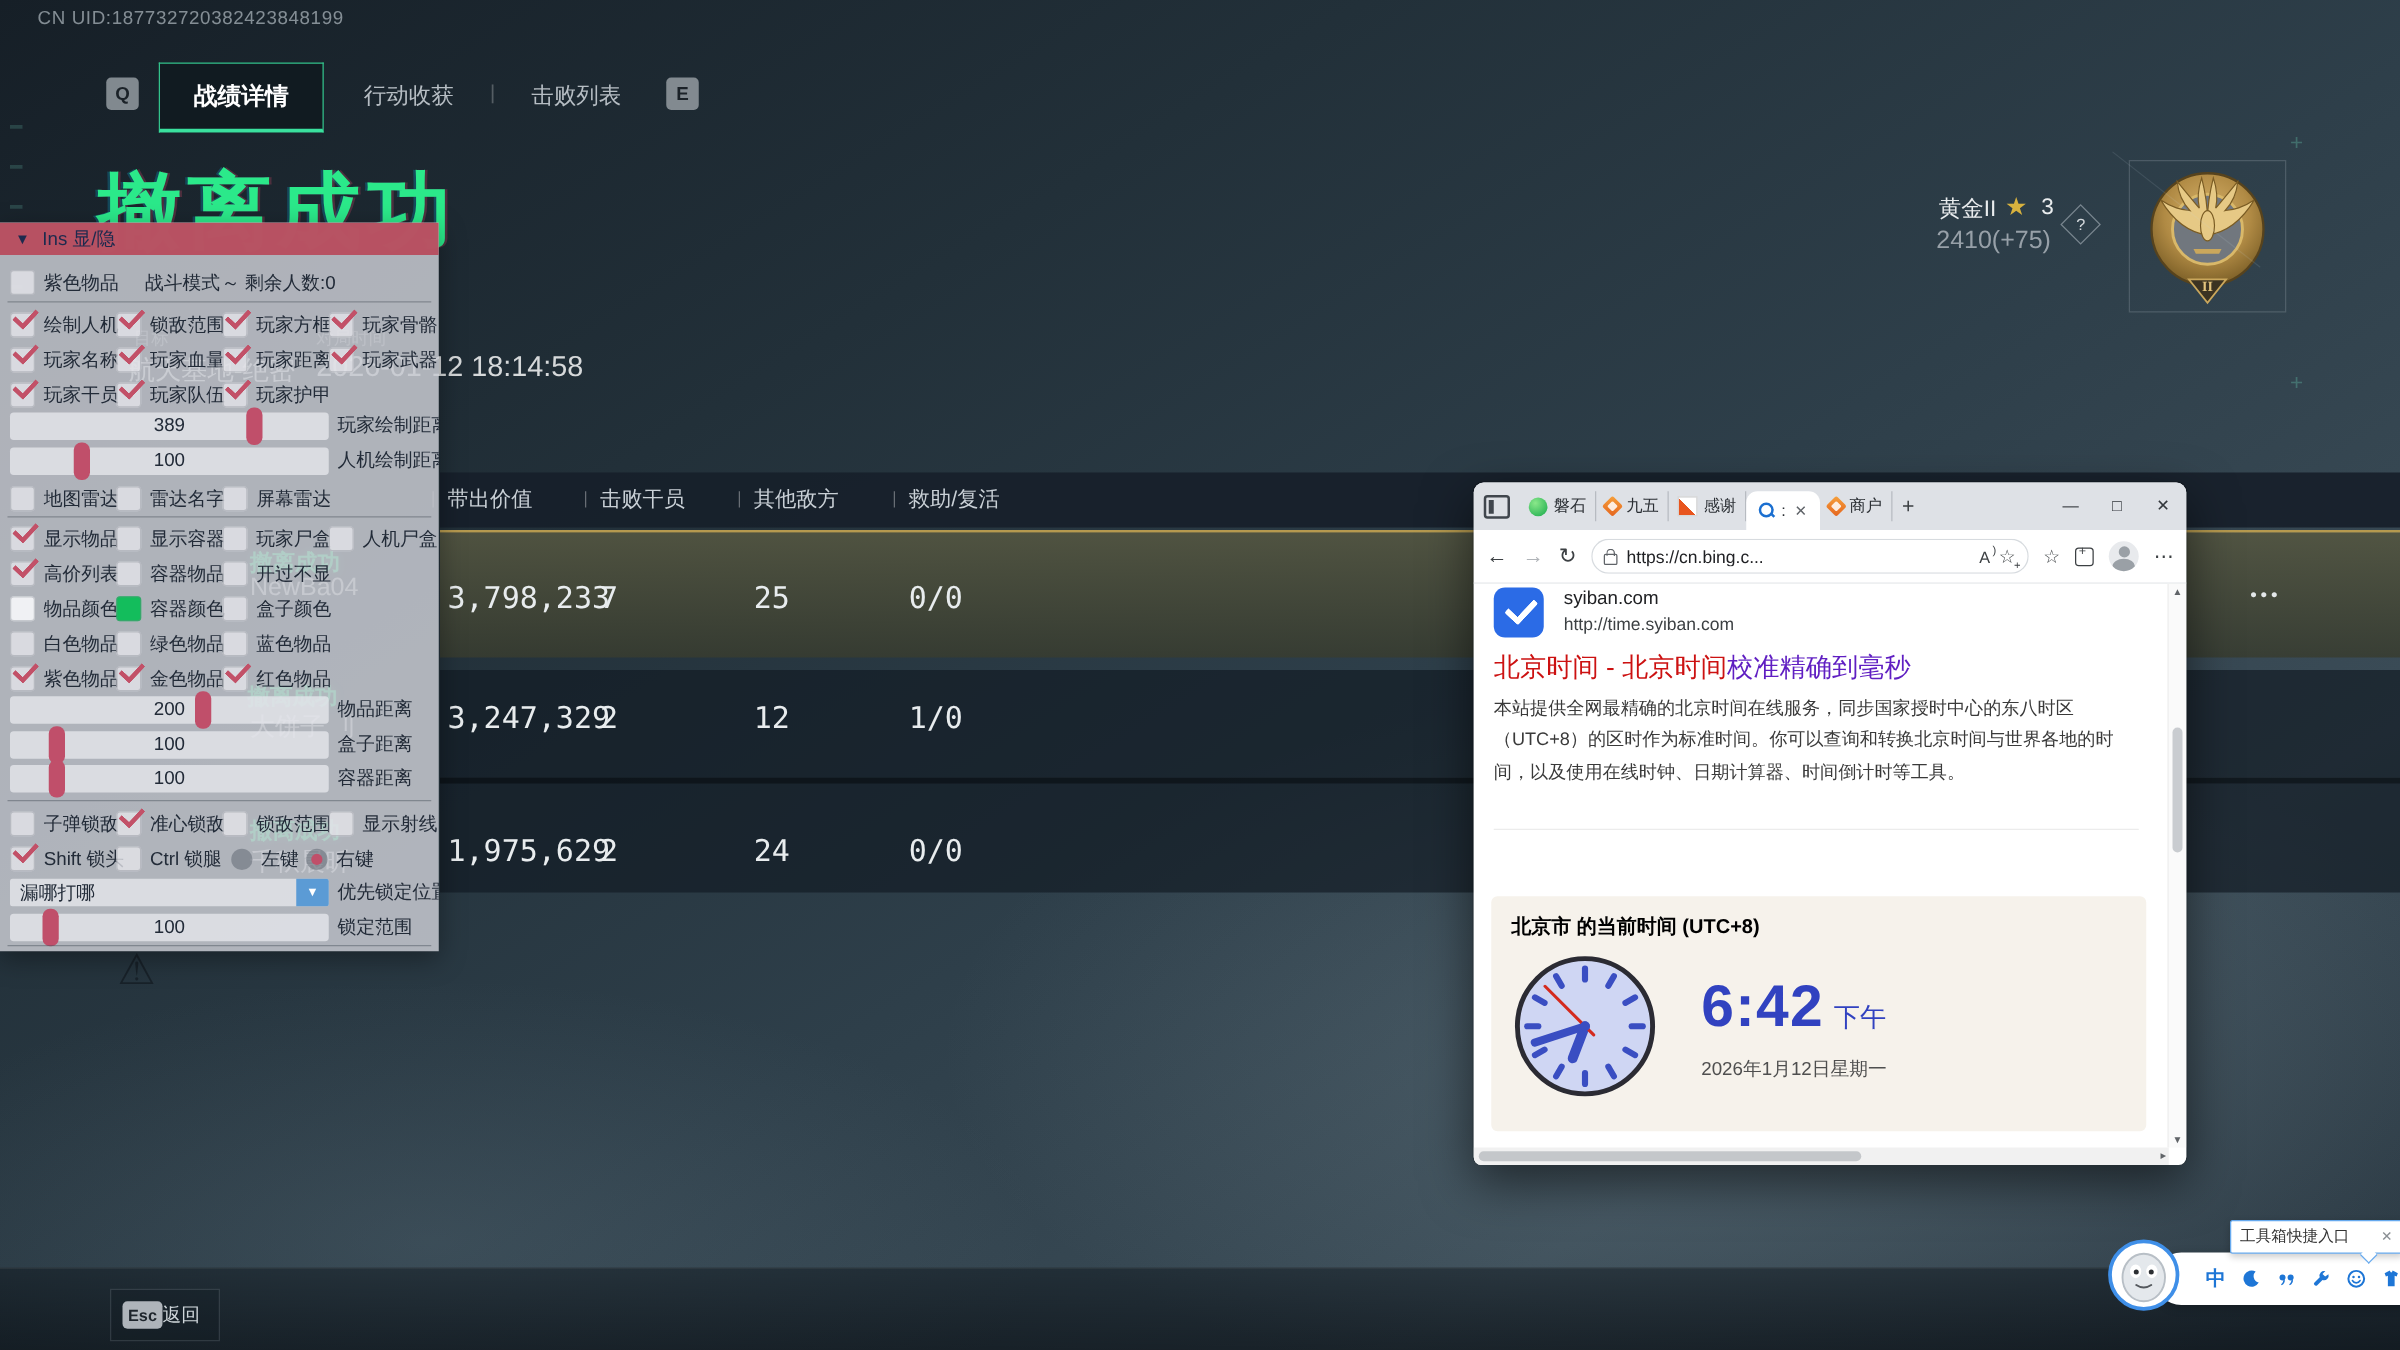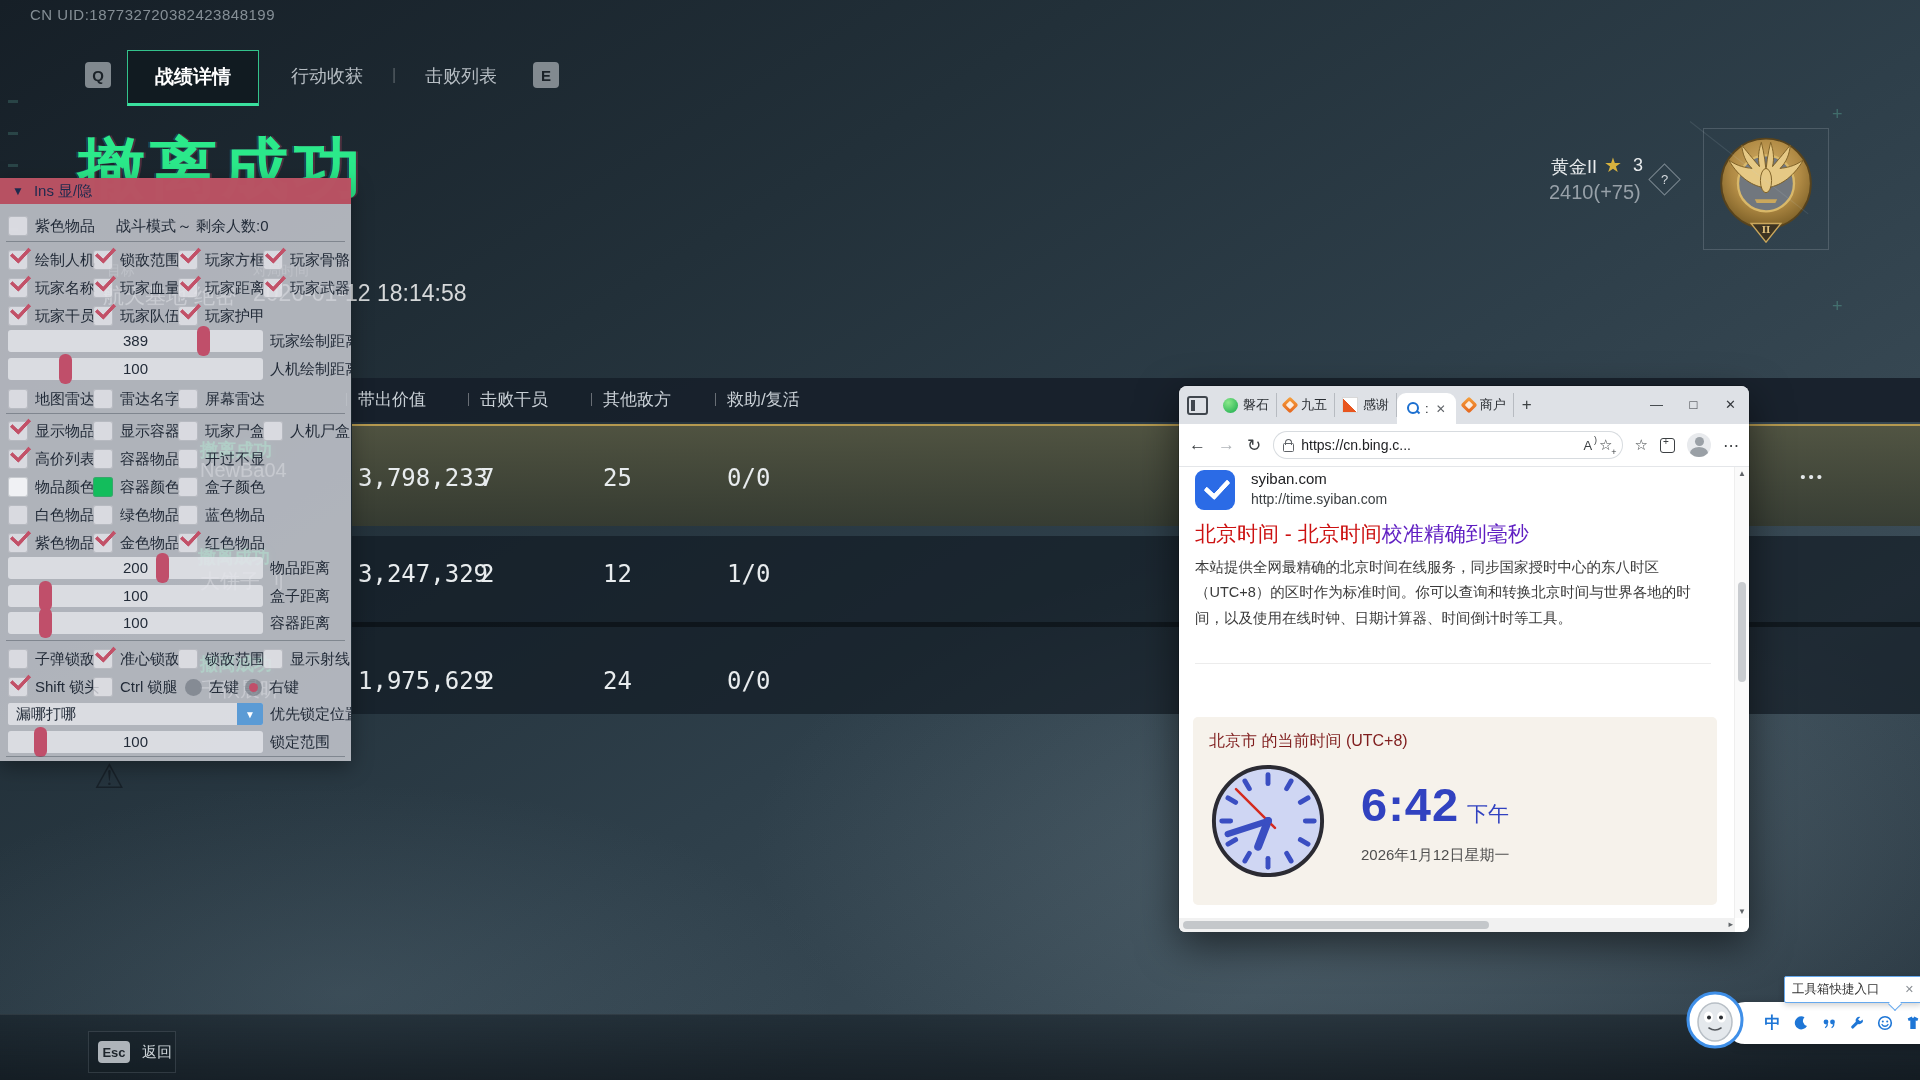--- a/index.html
+++ b/index.html
@@ -41,21 +41,21 @@
   .rank-count{position:absolute;left:1633px;top:155px;font-size:18px;color:#e9ecee}
   .rank-points{position:absolute;left:1549px;top:181px;font-size:20px;color:#97a0a8}
   .rank-help{position:absolute;left:1653px;top:168px;width:21px;height:21px;border:1px solid rgba(170,180,188,.6);transform:rotate(45deg);display:flex;align-items:center;justify-content:center;cursor:pointer}
   .rank-help span{transform:rotate(-45deg);font-size:13px;color:#d4d9dd}
   .badge-box{position:absolute;left:1703px;top:128px;width:124px;height:120px;border:1px solid rgba(150,160,170,.30);display:flex;align-items:center;justify-content:center;overflow:visible}
   .badge-box::before{content:"";position:absolute;left:-14px;top:-8px;width:150px;height:1px;background:rgba(200,210,220,.12);transform:rotate(38deg);transform-origin:left}
   
   .bottombar{position:absolute;left:0;right:0;top:1014px;bottom:0;background:linear-gradient(rgba(10,17,23,.45),rgba(7,12,17,.65));border-top:1px solid rgba(140,160,170,.22)}
   .escbox{position:absolute;left:88px;top:1031px;width:86px;height:40px;border:1px solid rgba(160,172,182,.20);background:rgba(18,26,32,.30);display:flex;align-items:center;cursor:pointer}
   .esckey{margin-left:9px;width:32px;height:22px;background:#aeb4ba;border-radius:4px;color:#1e252c;font-weight:bold;font-size:13px;display:flex;align-items:center;justify-content:center}
-  .esclabel{margin-left:12px;font-size:15px;color:#cfd6da}
+  .esclabel{margin-left:0;font-size:15px;color:#cfd6da}
   .warning{position:absolute;left:94px;top:756px;font-size:34px;color:rgba(22,30,38,.85)}
   
   .menu{position:absolute;left:0;top:178px;width:351px;height:583px;background:rgba(199,201,208,.86);overflow:hidden;z-index:30;box-shadow:0 6px 20px rgba(0,0,0,.35);color:#222b38}
   .menu-head{position:absolute;left:0;top:0;right:0;height:26px;background:rgba(183,73,90,.92);display:flex;align-items:center;color:#1d2a4e;font-size:15px;cursor:pointer}
   .menu-head .arrow{margin:0 10px 0 12px;font-size:12px}
   .mrow{position:absolute;left:0;width:100%;height:24px}
   .mcell{position:absolute;top:0;display:flex;align-items:center;height:24px;cursor:pointer}
   .mc1{left:8px}.mc2{left:93px}.mc3{left:178px}.mc4{left:263px}
   .cb{width:20px;height:20px;border-radius:3px;background:rgba(229,230,235,.78);box-shadow:inset 0 0 0 1px rgba(120,125,135,.35);position:relative;flex:none}
   .mcell.checked .cb::after{content:"";position:absolute;left:3px;top:-3px;width:15px;height:8px;border-left:4px solid #c25168;border-bottom:4px solid #c25168;transform:rotate(-47deg);border-radius:1px}
@@ -112,21 +112,21 @@
   .res-fav{position:absolute;left:16px;top:3px;width:40px;height:40px;border-radius:9px;background:#2b6be6;cursor:pointer}
   .res-fav::after{content:"";position:absolute;left:10px;top:9px;width:19px;height:10px;border-left:5px solid #fff;border-bottom:5px solid #fff;transform:rotate(-47deg);border-radius:2px}
   .res-domain{position:absolute;left:72px;top:3px;font-size:15px;color:#202124;cursor:pointer}
   .res-url{position:absolute;left:72px;top:24px;font-size:14px;color:#3c4043;cursor:pointer}
   .res-title{position:absolute;left:16px;top:53px;font-size:21px;cursor:pointer;white-space:nowrap}
   .res-title .t-red{color:#cc1111}
   .res-title .t-purple{color:#5f1ec2}
   .res-desc{position:absolute;left:16px;top:88px;width:508px;font-size:14.5px;line-height:1.75;color:#3a3a3a}
   .res-div{position:absolute;left:16px;top:196px;width:516px;border-top:1px solid #ececec}
   .clock-card{position:absolute;left:14px;top:250px;width:524px;height:188px;background:#f6f2eb;border-radius:5px;padding:14px 16px;box-sizing:border-box}
-  .clock-head{font-size:16px;font-weight:normal;color:#7f1d1d}
+  .clock-head{font-size:16px;font-weight:bold;color:#000000}
   .clock-flex{display:flex;margin-top:10px;align-items:center}
   .clock-right{margin-left:34px}
   .big-time{font-size:47px;font-weight:bold;color:#3142c0;letter-spacing:1px}
   .meridiem{font-size:21px;font-weight:normal;color:#3142c0;margin-left:8px}
   .clock-date{font-size:15px;color:#4f4f4f;margin-top:14px}
   .vscroll{position:absolute;right:0;top:0;width:14px;bottom:14px;background:#fafafa;border-left:1px solid #eee}
   .vscroll .s-up{position:absolute;top:2px;left:0;right:0;text-align:center;font-size:8px;color:#606468}
   .vscroll .s-dn{position:absolute;bottom:2px;left:0;right:0;text-align:center;font-size:8px;color:#606468}
   .vthumb{position:absolute;left:3px;width:8px;top:115px;height:100px;border-radius:4px;background:#c9ccd0;cursor:grab}
   .hscroll{position:absolute;left:0;right:14px;bottom:0;height:14px;background:#f1f1f1}

